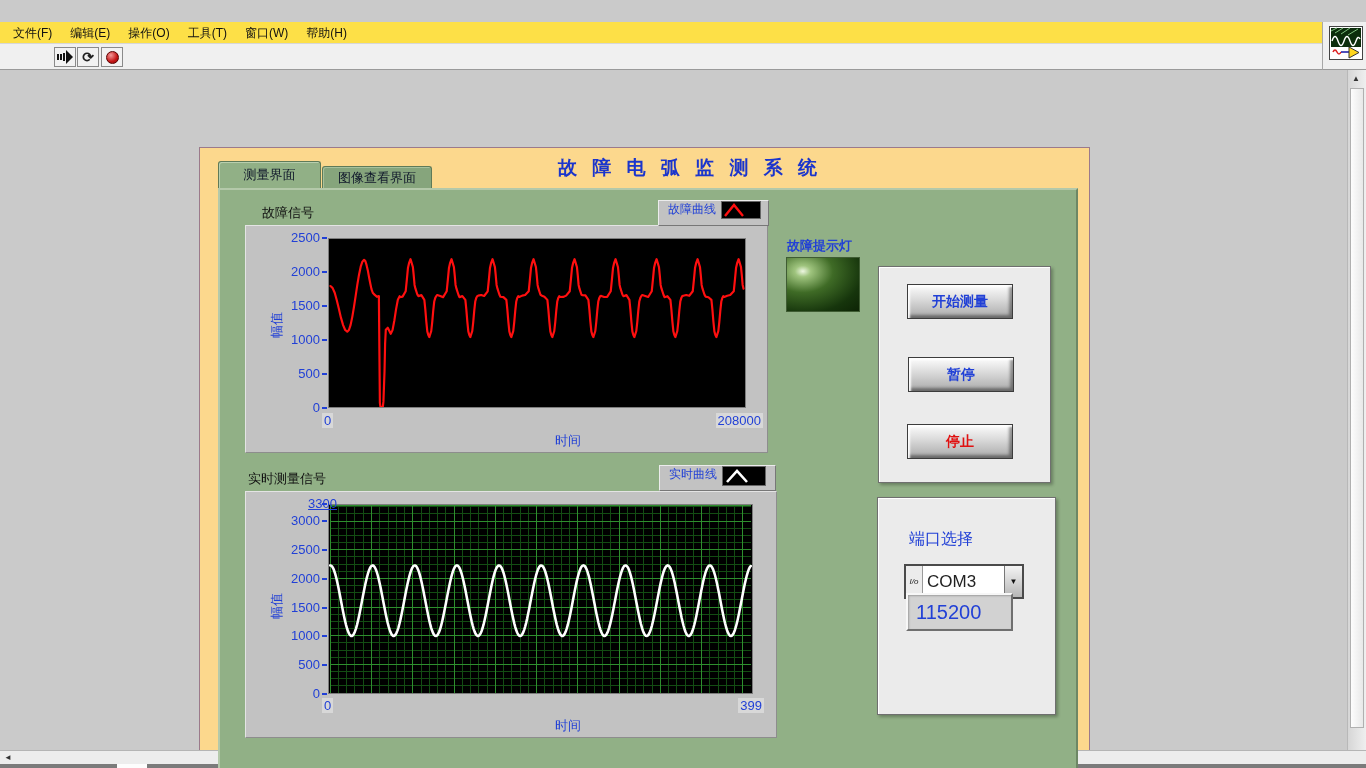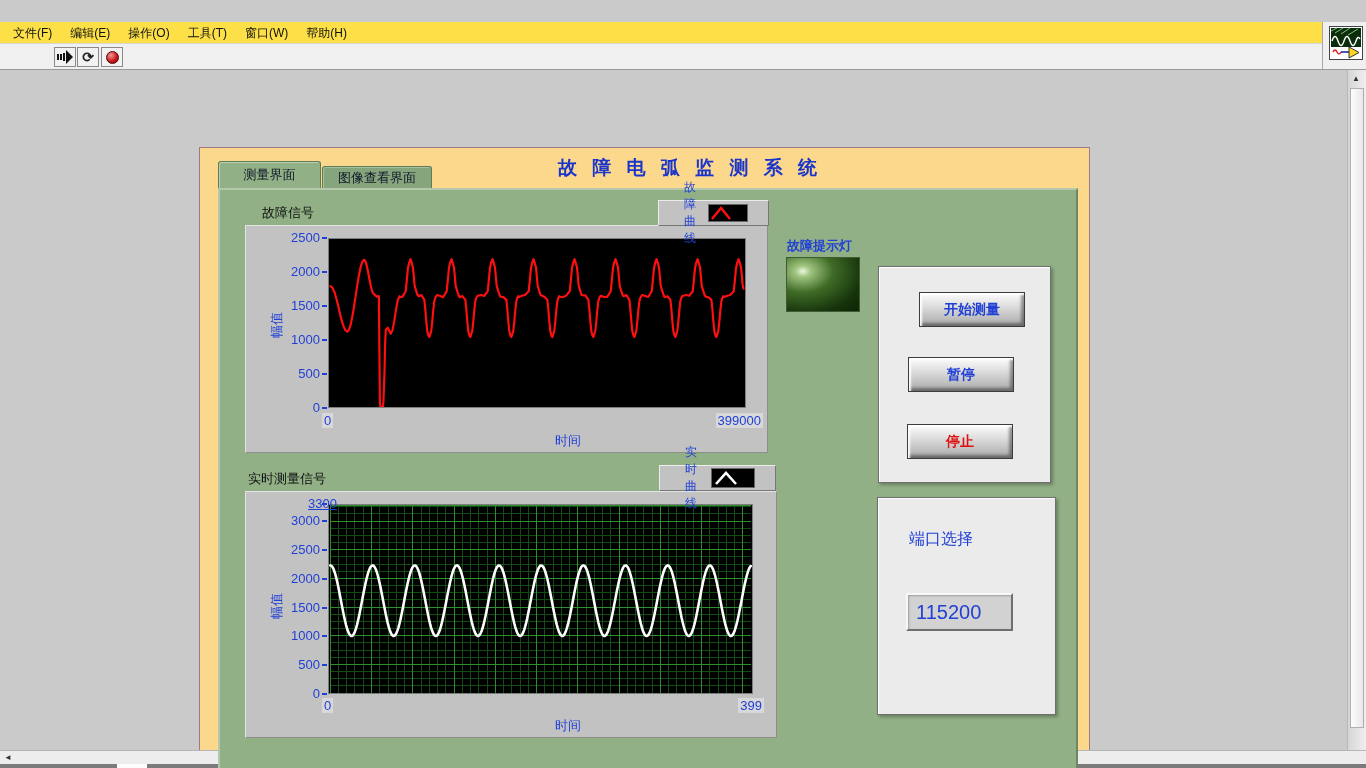--- a/index.html
+++ b/index.html
@@ -71,21 +71,21 @@
     z-index:4; }
   .plot { position:absolute; background:#000; border:1px solid #7d7d7d; }
   .ytick { position:absolute; font-size:13px; color:#2140d6; width:60px; text-align:right; }
   .ytick-mark { position:absolute; width:5px; height:2px; background:#2140d6; }
   .ylabel { position:absolute; font-size:13px; color:#2140d6; transform:rotate(-90deg);
     transform-origin:center; white-space:nowrap; }
   .xend { position:absolute; font-size:13px; color:#2140d6; background:#d8d8d8; padding:0 2px; }
   .xlabel { position:absolute; font-size:13px; color:#2140d6; width:90px; text-align:right; }
   .legend { position:absolute; height:26px; background:#c2c2c2; border-top:1px solid #ececec;
     border-left:1px solid #ececec; border-right:1px solid #777; border-bottom:1px solid #777;
-    display:flex; align-items:center; padding:0 20px; z-index:5; }
+    display:flex; align-items:flex-start; padding:0 4px; z-index:5; }
   .legend-label { font-size:12px; color:#2140d6; margin:0 5px; }
   .legend-swatch { background:#000; border:1px solid #666; }
 
   
   .led-label { position:absolute; font-size:13px; font-weight:bold; color:#2140d6; z-index:4; }
   .led { position:absolute; width:74px; height:55px; border:1px solid #3f5c33; z-index:4;
     background:radial-gradient(ellipse at 22% 25%, #eef7e2 0%, #9fc47e 10%, #3f6b26 38%, #16350c 75%, #0d2405 100%); }
 
   .sub-panel { position:absolute; background:#ebebeb; border:1px solid #6f6f6f;
     box-shadow:inset 1px 1px 0 #ffffff, 2px 2px 3px rgba(0,0,0,.28); z-index:4; }
@@ -173,21 +173,21 @@
             <polyline points="3,14 12,3 21,14" fill="none" stroke="#ff0f0f" stroke-width="2.4"></polyline>
           </svg>
       </span>
     </div>
     <div class="chart-box" id="chart0" style="left:245px;top:155px;width:523px;height:228px;">
       <svg class="plot" style="left:82px;top:12px;" width="418" height="170" viewBox="0 0 418 170">
           <path d="M0.0,47.6 L2.1,49.4 L4.3,54.4 L6.4,61.9 L8.5,70.7 L10.6,79.6 L12.8,87.1 L14.9,92.1 L17.0,93.8 L18.7,92.1 L20.4,86.9 L22.1,78.8 L23.8,68.7 L25.5,57.5 L27.2,46.2 L28.9,36.1 L30.6,28.0 L32.3,22.9 L34.0,21.1 L35.3,22.4 L36.5,26.2 L37.8,31.8 L39.0,38.4 L40.3,45.1 L41.5,50.7 L42.8,54.4 L44.0,55.8 L47.0,58.5 L49.0,57.8 L50.0,165.9 L50.6,170.0 L53.0,170.0 L53.6,164.6 L54.7,134.1 L55.3,105.9 L56.0,91.8 L58.0,89.8 L61.0,95.9 L62.8,92.2 L64.6,82.7 L66.4,71.0 L68.2,61.4 L70.0,57.8 L70.0,58.9 L73.0,58.3 L76.1,52.9 L77.3,41.1 L78.4,29.4 L79.5,24.5 L81.0,20.4 L83.4,28.3 L84.3,37.4 L85.1,46.5 L86.0,50.3 L88.0,56.4 L89.0,57.8 L92.0,56.8 L95.0,61.6 L96.0,71.4 L97.0,83.6 L98.0,93.5 L99.0,97.2 L100.0,99.3 L102.0,93.1 L103.0,83.9 L104.0,72.5 L105.0,63.3 L106.0,59.8 L107.0,57.8 L108.0,56.7 L111.0,57.7 L114.0,58.8 L117.6,52.9 L118.8,41.1 L119.9,29.4 L121.0,24.5 L122.5,20.4 L124.9,28.3 L125.8,37.4 L126.6,46.5 L127.5,50.3 L129.5,56.4 L130.5,58.8 L133.5,57.8 L136.5,61.6 L137.5,71.4 L138.5,83.6 L139.5,93.5 L140.5,97.2 L141.5,99.3 L143.5,93.1 L144.5,83.9 L145.5,72.5 L146.5,63.3 L147.5,59.8 L148.5,57.8 L149.5,57.3 L152.5,56.7 L155.5,57.7 L159.1,52.9 L160.3,41.1 L161.4,29.4 L162.5,24.5 L164.0,20.4 L166.4,28.3 L167.3,37.4 L168.1,46.5 L169.0,50.3 L171.0,56.4 L172.0,58.4 L175.0,58.8 L178.0,61.6 L179.0,71.4 L180.0,83.6 L181.0,93.5 L182.0,97.2 L183.0,99.3 L185.0,93.1 L186.0,83.9 L187.0,72.5 L188.0,63.3 L189.0,59.8 L190.0,57.8 L191.0,58.6 L194.0,57.3 L197.0,56.7 L200.6,52.9 L201.8,41.1 L202.9,29.4 L204.0,24.5 L205.5,20.4 L207.9,28.3 L208.8,37.4 L209.6,46.5 L210.5,50.3 L212.5,56.4 L213.5,57.1 L216.5,58.4 L219.5,61.6 L220.5,71.4 L221.5,83.6 L222.5,93.5 L223.5,97.2 L224.5,99.3 L226.5,93.1 L227.5,83.9 L228.5,72.5 L229.5,63.3 L230.5,59.8 L231.5,57.8 L232.5,58.7 L235.5,58.6 L238.5,57.3 L242.1,52.9 L243.3,41.1 L244.4,29.4 L245.5,24.5 L247.0,20.4 L249.4,28.3 L250.3,37.4 L251.1,46.5 L252.0,50.3 L254.0,56.4 L255.0,56.8 L258.0,57.1 L261.0,61.6 L262.0,71.4 L263.0,83.6 L264.0,93.5 L265.0,97.2 L266.0,99.3 L268.0,93.1 L269.0,83.9 L270.0,72.5 L271.0,63.3 L272.0,59.8 L273.0,57.8 L274.0,57.6 L277.0,58.7 L280.0,58.6 L283.6,52.9 L284.8,41.1 L285.9,29.4 L287.0,24.5 L288.5,20.4 L290.9,28.3 L291.8,37.4 L292.6,46.5 L293.5,50.3 L295.5,56.4 L296.5,57.9 L299.5,56.8 L302.5,61.6 L303.5,71.4 L304.5,83.6 L305.5,93.5 L306.5,97.2 L307.5,99.3 L309.5,93.1 L310.5,83.9 L311.5,72.5 L312.5,63.3 L313.5,59.8 L314.5,57.8 L315.5,56.7 L318.5,57.6 L321.5,58.7 L325.1,52.9 L326.3,41.1 L327.4,29.4 L328.5,24.5 L330.0,20.4 L332.4,28.3 L333.3,37.4 L334.1,46.5 L335.0,50.3 L337.0,56.4 L338.0,58.9 L341.0,57.9 L344.0,61.6 L345.0,71.4 L346.0,83.6 L347.0,93.5 L348.0,97.2 L349.0,99.3 L351.0,93.1 L352.0,83.9 L353.0,72.5 L354.0,63.3 L355.0,59.8 L356.0,57.8 L357.0,57.4 L360.0,56.7 L363.0,57.5 L366.6,52.9 L367.8,41.1 L368.9,29.4 L370.0,24.5 L371.5,20.4 L373.9,28.3 L374.8,37.4 L375.6,46.5 L376.5,50.3 L378.5,56.4 L379.5,58.3 L382.5,58.9 L385.5,61.6 L386.5,71.4 L387.5,83.6 L388.5,93.5 L389.5,97.2 L390.5,99.3 L392.5,93.1 L393.5,83.9 L394.5,72.5 L395.5,63.3 L396.5,59.8 L397.5,57.8 L398.5,58.7 L401.5,57.4 L404.5,56.7 L408.1,52.9 L409.3,41.1 L410.4,29.4 L411.5,24.5 L413.0,20.4 L415.4,28.3 L416.3,37.4 L417.1,46.5 L418.0,50.3" fill="none" stroke="#ff0f0f" stroke-width="2.2" stroke-linejoin="round" stroke-linecap="round"></path>
         </svg>
       <div class="ylabel" style="left:18px;top:90px;">幅值</div>
       <div class="xend" style="left:76px;top:187px;">0</div>
-      <div class="xend" style="right:4px;top:187px;">399000</div>
+      <div class="xend" style="right:4px;top:187px;">208000</div>
       <div class="xlabel" style="left:245px;top:206px;">时间</div>
     <div class="ytick" style="left: 14px; top: 174px;">0</div>
         <div class="ytick-mark" style="left: 76px; top: 181px;"></div>
         <div class="ytick" style="left: 14px; top: 140px;">500</div>
         <div class="ytick-mark" style="left: 76px; top: 147px;"></div>
         <div class="ytick" style="left: 14px; top: 106px;">1000</div>
         <div class="ytick-mark" style="left: 76px; top: 113px;"></div>
         <div class="ytick" style="left: 14px; top: 72px;">1500</div>
         <div class="ytick-mark" style="left: 76px; top: 79px;"></div>
         <div class="ytick" style="left: 14px; top: 38px;">2000</div>
@@ -325,26 +325,31 @@
         <div class="ytick" style="left: 14px; top: 21.2727px;">3000</div>
         <div class="ytick-mark" style="left: 76px; top: 28.2727px;"></div>
         <div class="ytick" style="left: 31px; top: 4px; text-decoration: underline;">3300</div>
         <div class="ytick-mark" style="left: 76px; top: 11px;"></div>
       </div>
 
     <div class="led-label" style="left:787px;top:167px;">故障提示灯</div>
     <div class="led" style="left:786px;top:187px;"></div>
 
     <div class="sub-panel" style="left:878px;top:196px;width:173px;height:217px;"></div>
-    <div class="lv-btn" style="left:907px;top:222px;margin-left:12px;">开始测量</div>
+    <div class="lv-btn" style="left:907px;top:214px;">开始测量</div>
     <div class="lv-btn" style="left:908px;top:287px;">暂停</div>
     <div class="lv-btn stop" style="left:907px;top:354px;">停止</div>
 
     <div class="sub-panel" style="left:877px;top:427px;width:179px;height:218px;"></div>
     <div class="port-label" style="left:909px;top:459px;">端口选择</div>
+    <div class="combo" style="left:904px;top:494px;">
+      <span class="io">I/o</span>
+      <span class="val">COM3</span>
+      <span class="dd">▼</span>
+    </div>
     <div class="baud-label" style="left:907px;top:534px;margin-left:44px;">波特率</div>
     <div class="baud-display" style="left:906px;top:523px;">115200</div>
 
   </div>
 
   <div class="vscroll">
     <span class="arrow">▲</span>
     <div class="thumb"></div>
   </div>
   <div class="hscroll">

